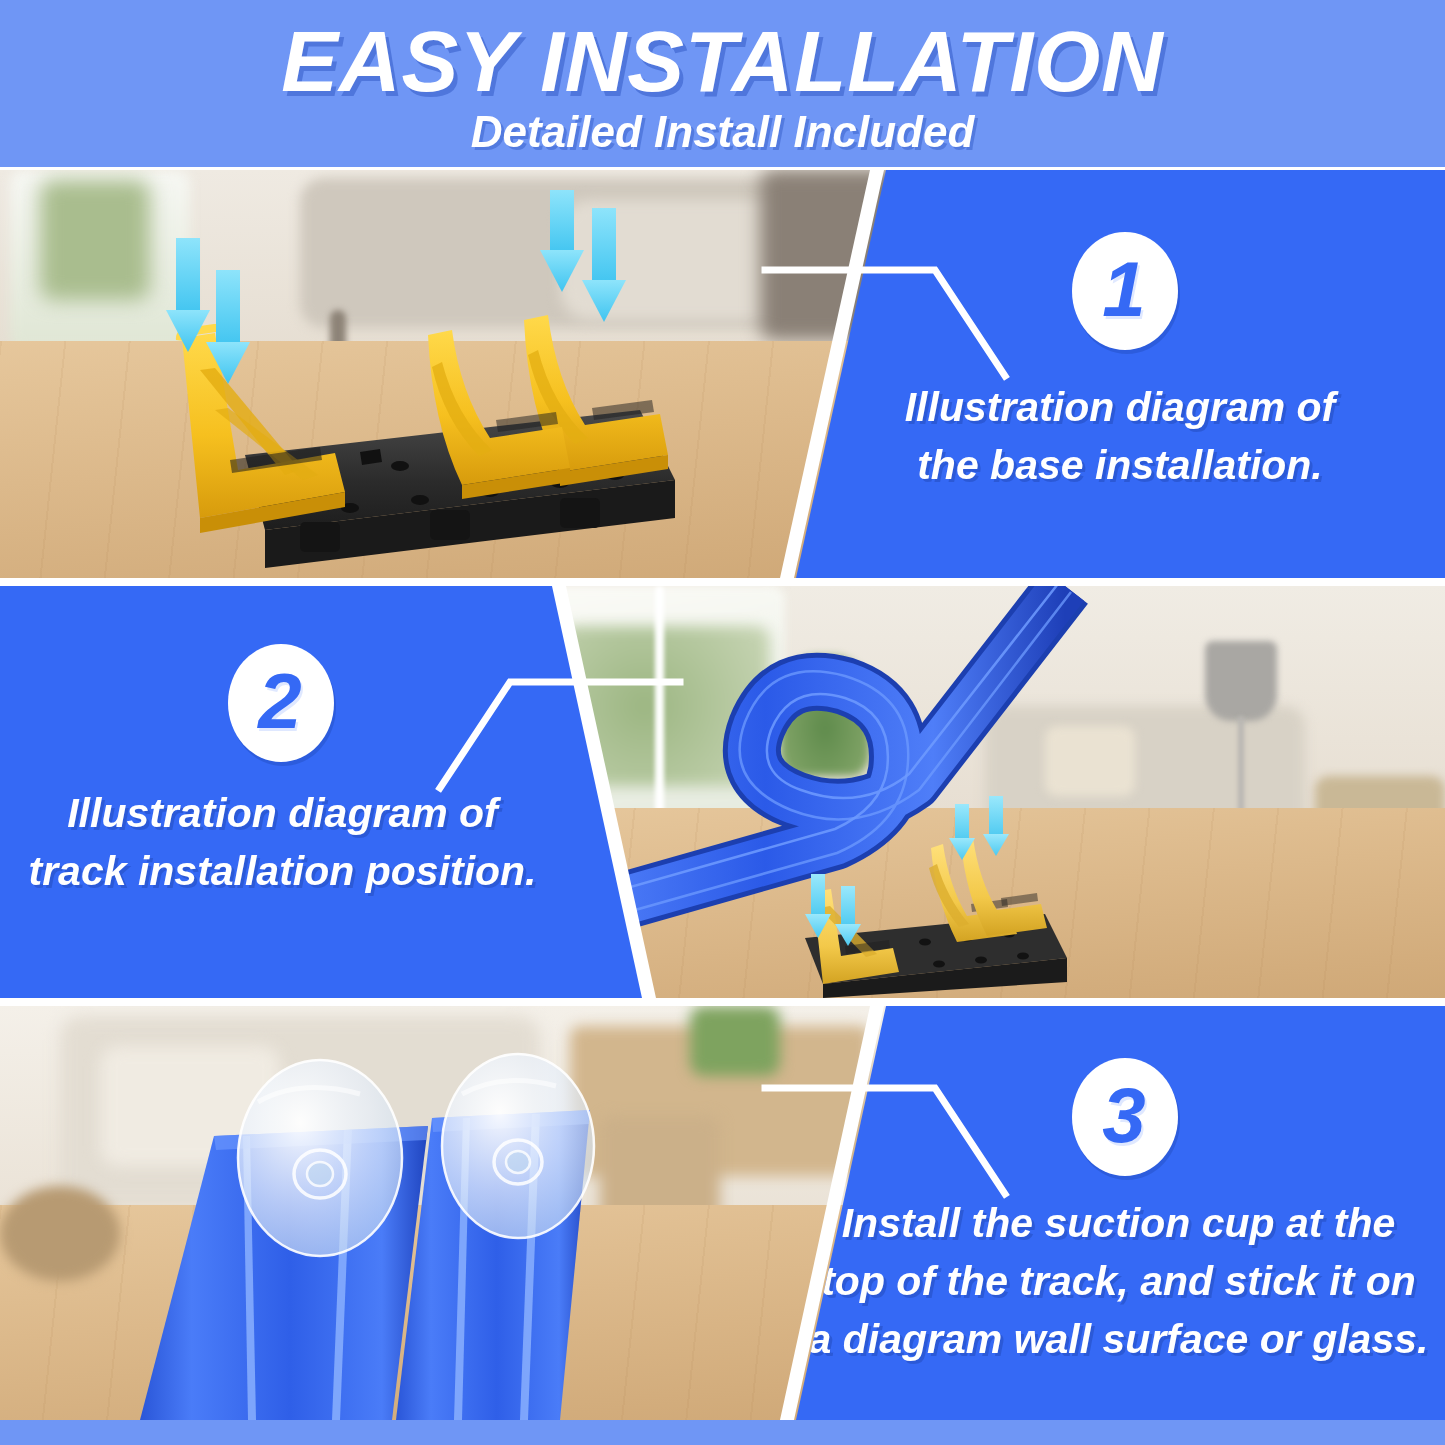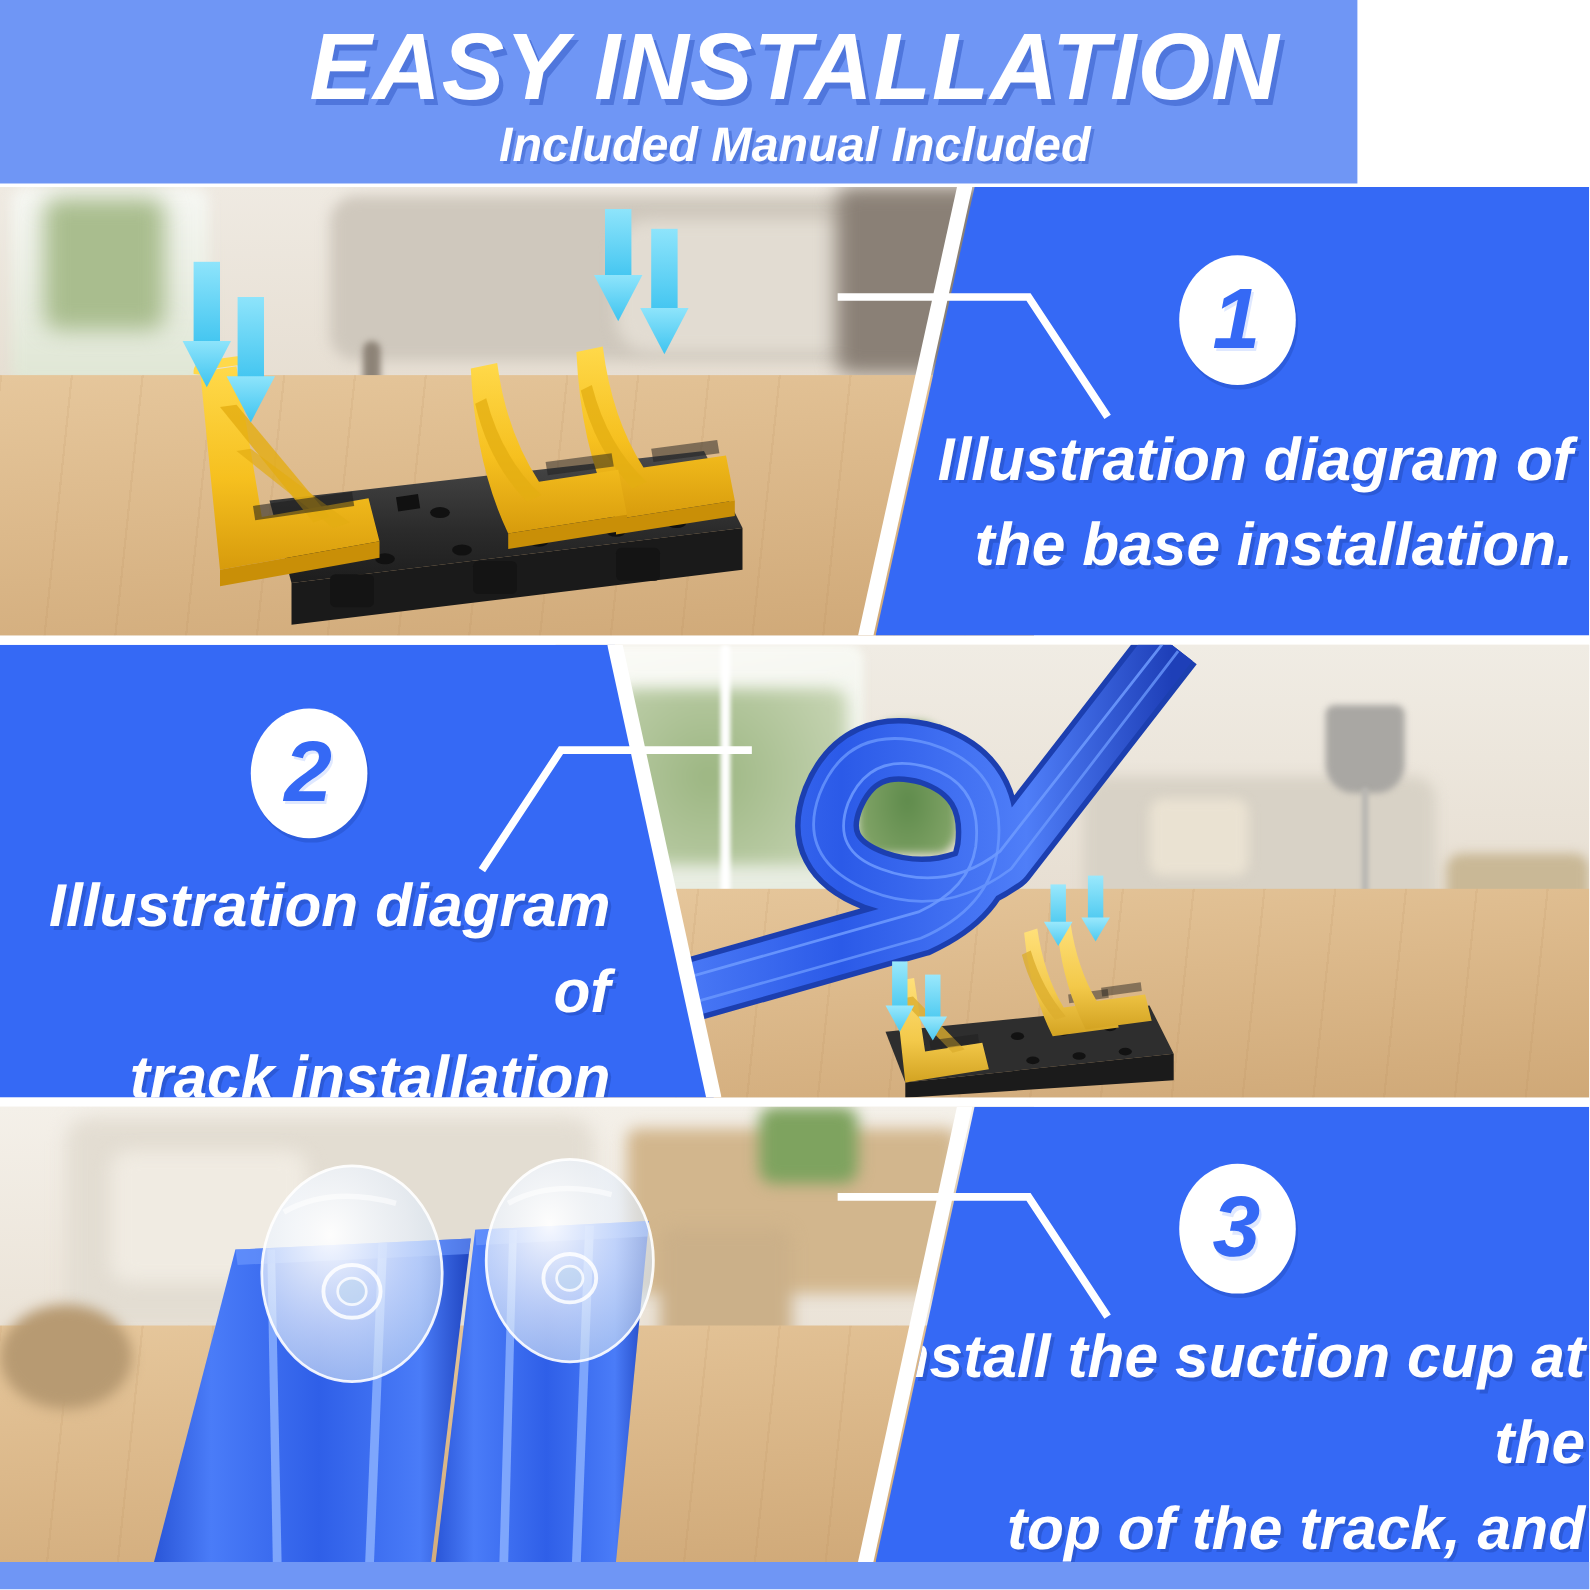--- a/index.html
+++ b/index.html
@@ -8,21 +8,21 @@
   body {
     font-family: "Liberation Sans", sans-serif;
     background:#ffffff;
     overflow:hidden;
     position:relative;
   }
   .page { position:relative; width:1445px; height:1445px; background:#ffffff; }
 
   
   .header {
-    position:absolute; left:0; top:0; width:1234px; height:167px;
+    position:absolute; left:0; top:0; width:1445px; height:167px;
     background:#6f96f5; overflow:hidden;
   }
   .header-title {
     position:absolute; left:0; top:18px; width:1445px;
     text-align:center;
     font-size:86px; font-weight:bold; font-style:italic;
     letter-spacing:1px;
     color:#ffffff;
     line-height:1.0;
     text-shadow: 4px 5px 0 rgba(40,80,190,0.45);
@@ -128,23 +128,23 @@
     font-size:78px; font-weight:bold; font-style:italic;
     color:#3569f5;
     line-height:1; margin-top:-4px; margin-left:-2px;
     text-shadow: 2px 3px 0 rgba(220,230,255,0.9);
   }
 
   
   .caption {
     position:absolute;
     color:#ffffff;
-    font-size:55px; font-weight:bold; font-style:italic;
+    font-size:41px; font-weight:bold; font-style:italic;
     line-height:1.42;
-    text-align:right;
+    text-align:center;
     text-shadow: 3px 3px 0 rgba(25,60,160,0.35);
     white-space:pre-line;
   }
 
   
   .scene { position:absolute; inset:0; overflow:hidden; }
 
   
   .wall {
     position:absolute; left:0; top:0; width:100%; height:45%;
@@ -197,21 +197,21 @@
   
   .track { position:absolute; }
 </style>
 </head>
 <body>
 
 <div class="page">
 
   <div class="header">
     <div class="header-title">EASY INSTALLATION</div>
-    <div class="header-sub">Included Manual Included</div>
+    <div class="header-sub">Detailed Install Included</div>
   </div>
   <div class="gap" id="gap0"></div>
 
   <div class="row" id="row1">
 
     <div class="photo">
       <div class="scene" id="s1">
         <div class="wall"></div>
         <div class="blob window"></div>
         <div class="blob greenery"></div>

